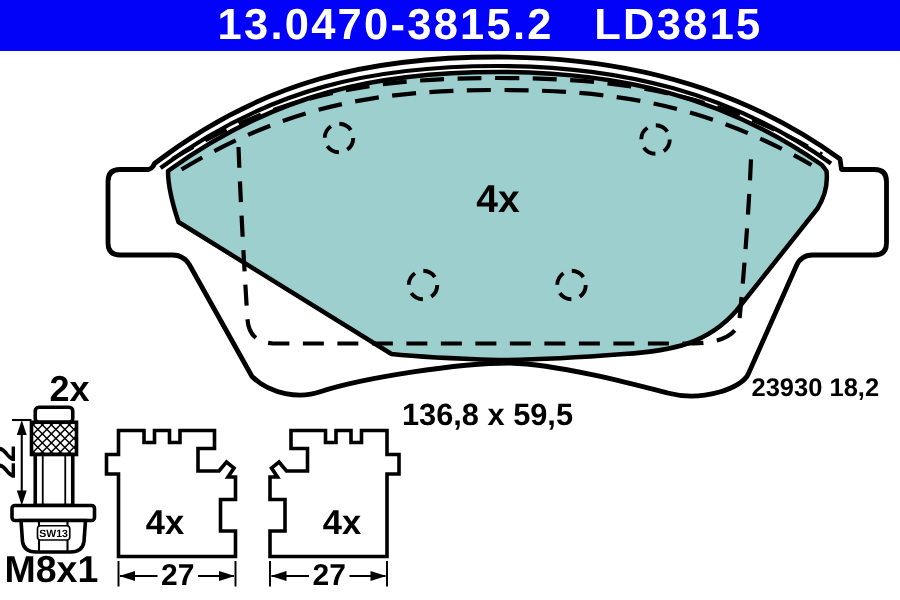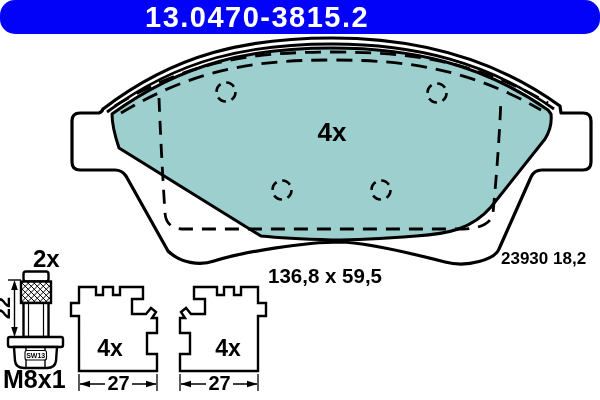--- a/index.html
+++ b/index.html
@@ -1,31 +1,32 @@
 <!DOCTYPE html>
 <html><head>
 <meta charset="utf-8">
 <style>
   html,body{margin:0;padding:0;background:#fff;}
   .stage{position:relative;width:600px;height:400px;background:#fff;overflow:hidden;
          font-family:"Liberation Sans",sans-serif;}
   .header{position:absolute;top:0;left:0;width:600px;height:34px;background:#0202f8;
-          display:flex;align-items:center;padding-left:145px;box-sizing:border-box;gap:27px;border-radius:15px;}
+          display:flex;align-items:center;padding-left:145px;box-sizing:border-box;gap:27px;}
   .header span{color:#ffffff;font-weight:bold;font-size:29px;letter-spacing:1.5px;
                white-space:nowrap;line-height:34px;}
   svg{position:absolute;top:0;left:0;}
   svg text{font-family:"Liberation Sans",sans-serif;font-weight:bold;fill:#000;}
 </style>
 </head>
 <body>
 
 <div class="stage">
 
   <div class="header">
     <span>13.0470-3815.2</span>
+    <span>LD3815</span>
   </div>
 
   <svg width="600" height="400" viewBox="0 0 600 400">
     <defs>
       <path id="clip-shape" d="M 79 287 L 96 287 L 96 295 L 103 295 L 103 287 L 113 287 L 113 295 L 120 295 L 120 287 L 143 287 L 143 299 L 132 299 L 132 314 L 146 314 L 151 308 L 156 312 L 152 318 L 157 318 L 157 333 L 147 333 L 147 354 L 157 354 L 157 371 L 79 371 L 79 316 L 71 316 L 71 303 L 79 303 Z"></path>
     </defs>
 
     <g>
 
       <path d="M 103 109 C 176 53 248 38 332 38 C 416 38 494 58 560 106 L 561 113 L 583 113 Q 591 113 591 121 L 591 162 Q 591 170 583 170 L 542 170 Q 534 170 531 177 L 499 249 C 495 259 468 268 445 262 C 418 255 372 243 340 242 C 305 242 242 252 214 261 C 200 266 180 263 168 251 L 126 176 Q 122 170 115 170 L 80 170 Q 72 170 72 162 L 72 121 Q 72 113 80 113 L 99 113 Q 102 112 103 109 Z" fill="#ffffff" stroke="#000" stroke-width="3.2" stroke-linejoin="round"></path>

